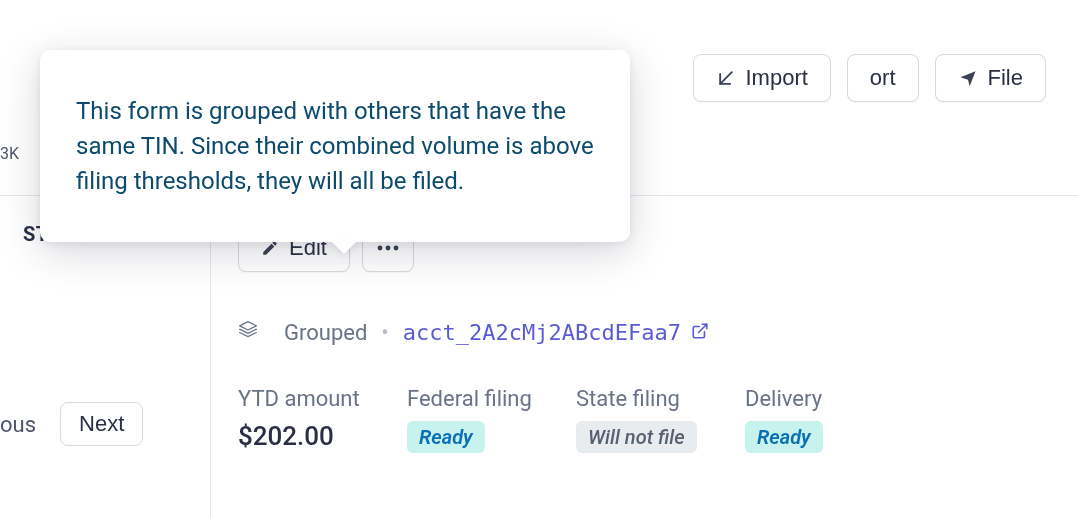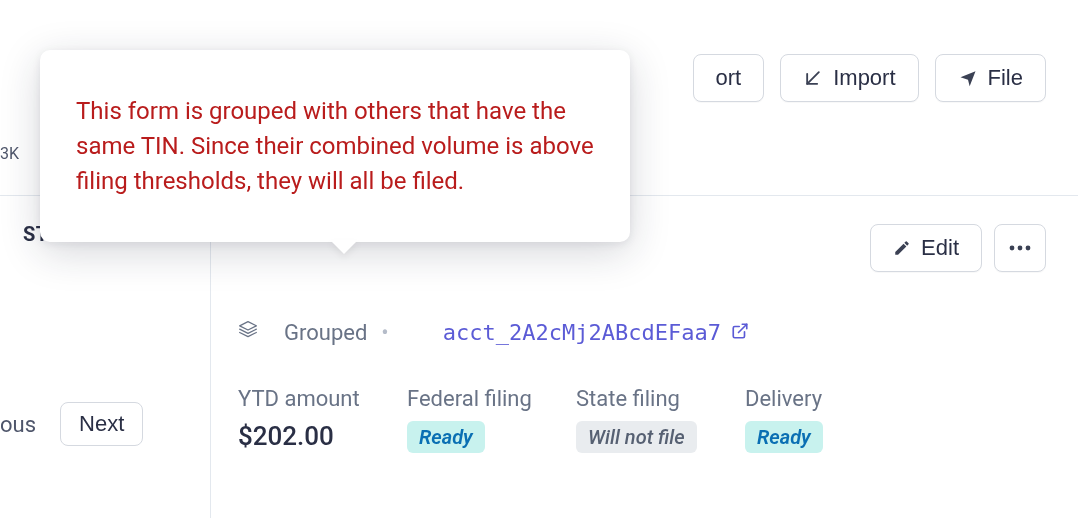--- a/index.html
+++ b/index.html
@@ -99,21 +99,21 @@
     
     .panel {
       position: absolute;
       left: 238px;
       top: 220px;
       right: 32px;
     }
 
     .panel-header {
       display: flex;
-      justify-content: flex-end;
+      justify-content: flex-start;
       align-items: flex-start;
     }
     .panel-header-actions {
       display: flex;
       gap: 12px;
       margin-top: 4px;
     }
     .icon-btn {
       padding: 10px 14px;
     }
@@ -128,21 +128,20 @@
     }
     .meta-row .grouped { display: inline-flex; align-items: center; gap: 26px; }
     .meta-dot { color: #b5bcc9; }
     .acct-link {
       color: #5b5bd6;
       font-family: ui-monospace, SFMono-Regular, "SF Mono", Menlo, Consolas, monospace;
       font-size: 22px;
       display: inline-flex;
       align-items: center;
       gap: 10px;
-      margin-left: 40px;
     }
 
     .stats-row {
       margin-top: 40px;
       display: flex;
       gap: 29px;
     }
     .stat { display: flex; flex-direction: column; gap: 8px; min-width: 140px; }
     .stat-label { font-size: 22px; color: #697386; line-height: 1.25; }
     .stat-value-lg { font-size: 26px; color: #2a2f45; font-weight: 500; }
@@ -163,21 +162,21 @@
       position: absolute;
       left: 40px;
       top: 50px;
       width: 590px;
       background: #fff;
       border-radius: 10px;
       box-shadow: 0 10px 40px rgba(26,31,54,0.18), 0 2px 8px rgba(26,31,54,0.08);
       padding: 44px 36px 44px 36px;
       font-size: 24px;
       line-height: 1.45;
-      color: #b91c1c;
+      color: #0c4a6e;
       z-index: 50;
     }
     .tooltip::after {
       content: "";
       position: absolute;
       left: 290px;
       bottom: -12px;
       width: 0; height: 0;
       border-left: 14px solid transparent;
       border-right: 14px solid transparent;
@@ -185,31 +184,31 @@
       filter: drop-shadow(0 4px 3px rgba(0,0,0,0.06));
     }
 
     
     .btn-partial { overflow: hidden; }
   </style>
 </head>
 <body>
 
 <div class="top-actions">
-  <button class="btn btn-partial">
-    <span>ort</span>
-  </button>
   <button class="btn">
     <span class="icon">
       <svg width="20" height="20" viewBox="0 0 24 24" fill="none" stroke="currentColor" stroke-width="2.2" stroke-linecap="round" stroke-linejoin="round">
           <line x1="19" y1="5" x2="5" y2="19"></line>
           <polyline points="5 7 5 19 17 19"></polyline>
         </svg>
     </span>
     <span>Import</span>
+  </button>
+  <button class="btn btn-partial">
+    <span>ort</span>
   </button>
   <button class="btn">
     <span class="icon">
       <svg width="20" height="20" viewBox="0 0 24 24" fill="currentColor">
           <path d="M3 11l18-7-7 18-2-8-9-3z"></path>
         </svg>
     </span>
     <span>File</span>
   </button>
 </div>

